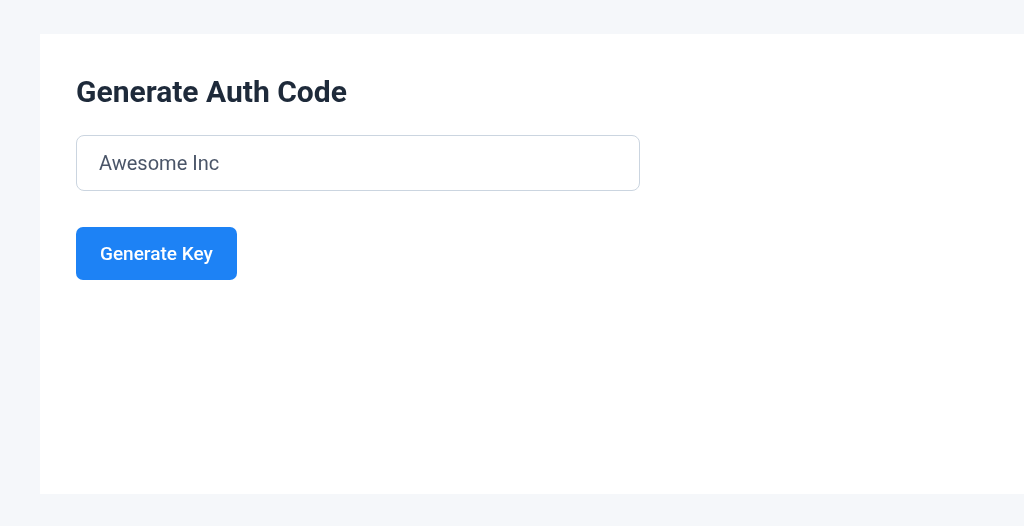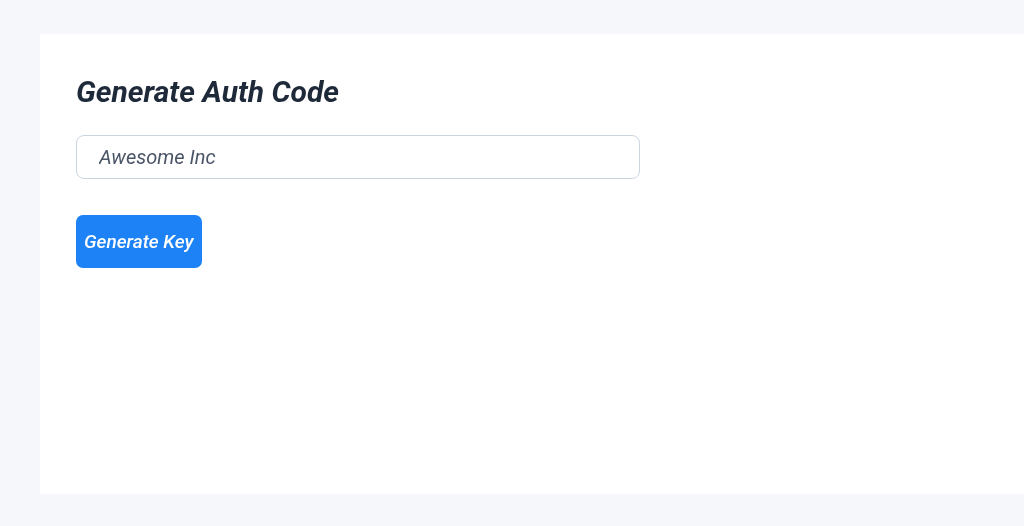--- a/index.html
+++ b/index.html
@@ -1,19 +1,18 @@
 <!DOCTYPE html>
 <html><head>
   <meta charset="utf-8">
   <style>
     * {
       margin: 0;
       padding: 0;
       box-sizing: border-box;
-      font-style: italic;
     }
     body {
       font-family: -apple-system, BlinkMacSystemFont, 'Segoe UI', Roboto, Helvetica, Arial, sans-serif;
       background-color: #f5f7fa;
       width: 1024px;
       height: 526px;
       overflow: hidden;
     }
     .card {
       background-color: #ffffff;
@@ -33,36 +32,36 @@
     }
     .label {
       display: block;
       font-size: 19px;
       font-weight: 700;
       color: #1e2a3a;
       margin-bottom: 12px;
     }
     .text-input {
       width: 564px;
-      height: 44px;
+      height: 56px;
       padding: 0 22px;
       font-size: 20px;
       color: #4a5568;
       background-color: #ffffff;
       border: 1px solid #cbd5e0;
       border-radius: 8px;
       font-family: inherit;
       outline: none;
     }
     .text-input::placeholder {
       color: #4a5568;
     }
     .submit-button {
       margin-top: 6px;
-      padding: 15px 8px;
+      padding: 15px 24px;
       font-size: 19px;
       font-weight: 500;
       color: #ffffff;
       background-color: #1d82f5;
       border: none;
       border-radius: 7px;
       cursor: pointer;
       font-family: inherit;
     }
   </style>

